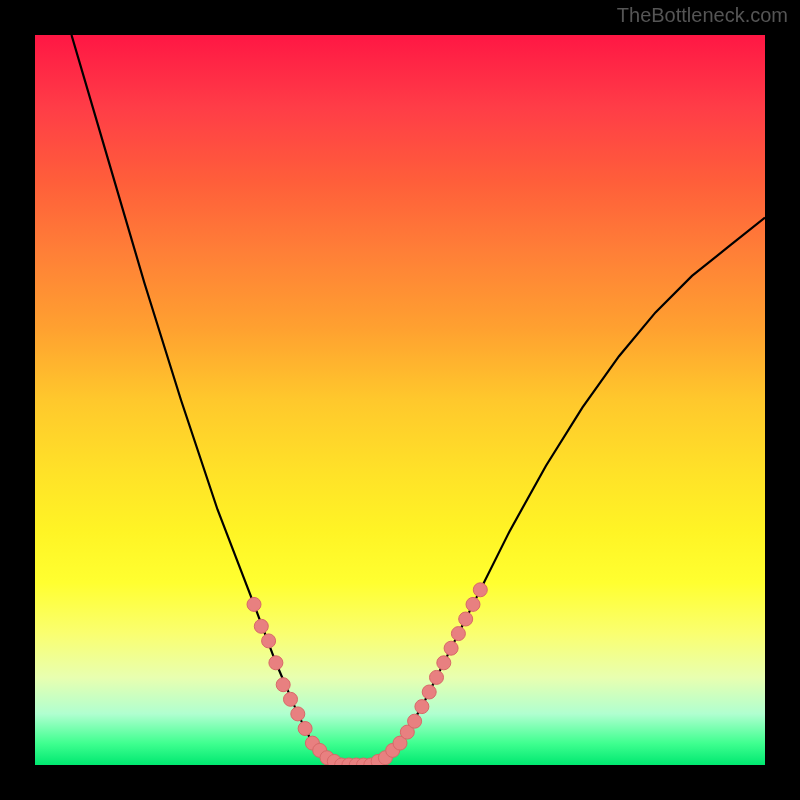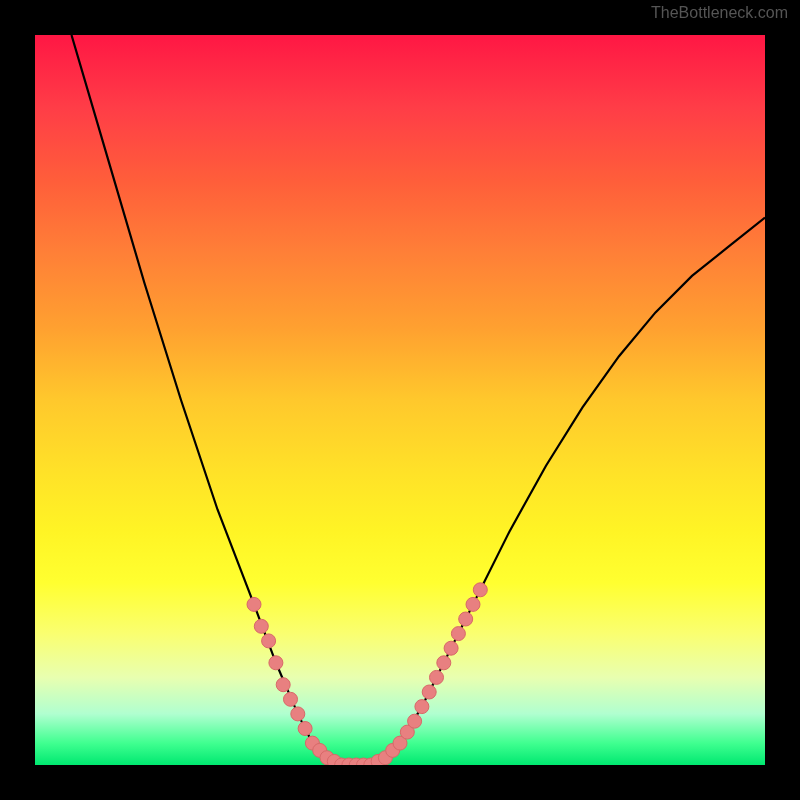--- a/index.html
+++ b/index.html
@@ -8,21 +8,21 @@
     height: 800px;
     background: #000;
     position: relative;
     overflow: hidden;
   }
   .watermark {
     position: absolute;
     top: 4px;
     right: 12px;
     font-family: Arial, sans-serif;
-    font-size: 16px;
+    font-size: 20px;
     color: #555;
     font-weight: 500;
     z-index: 10;
   }
   .plot-area {
     position: absolute;
     left: 35px;
     top: 35px;
     width: 730px;
     height: 730px;

